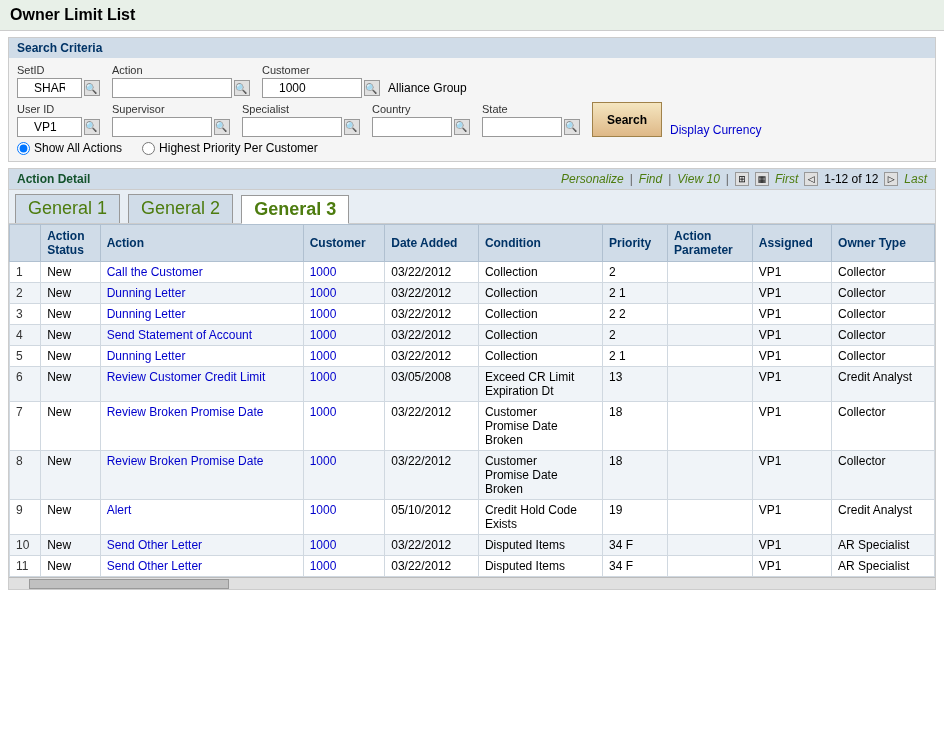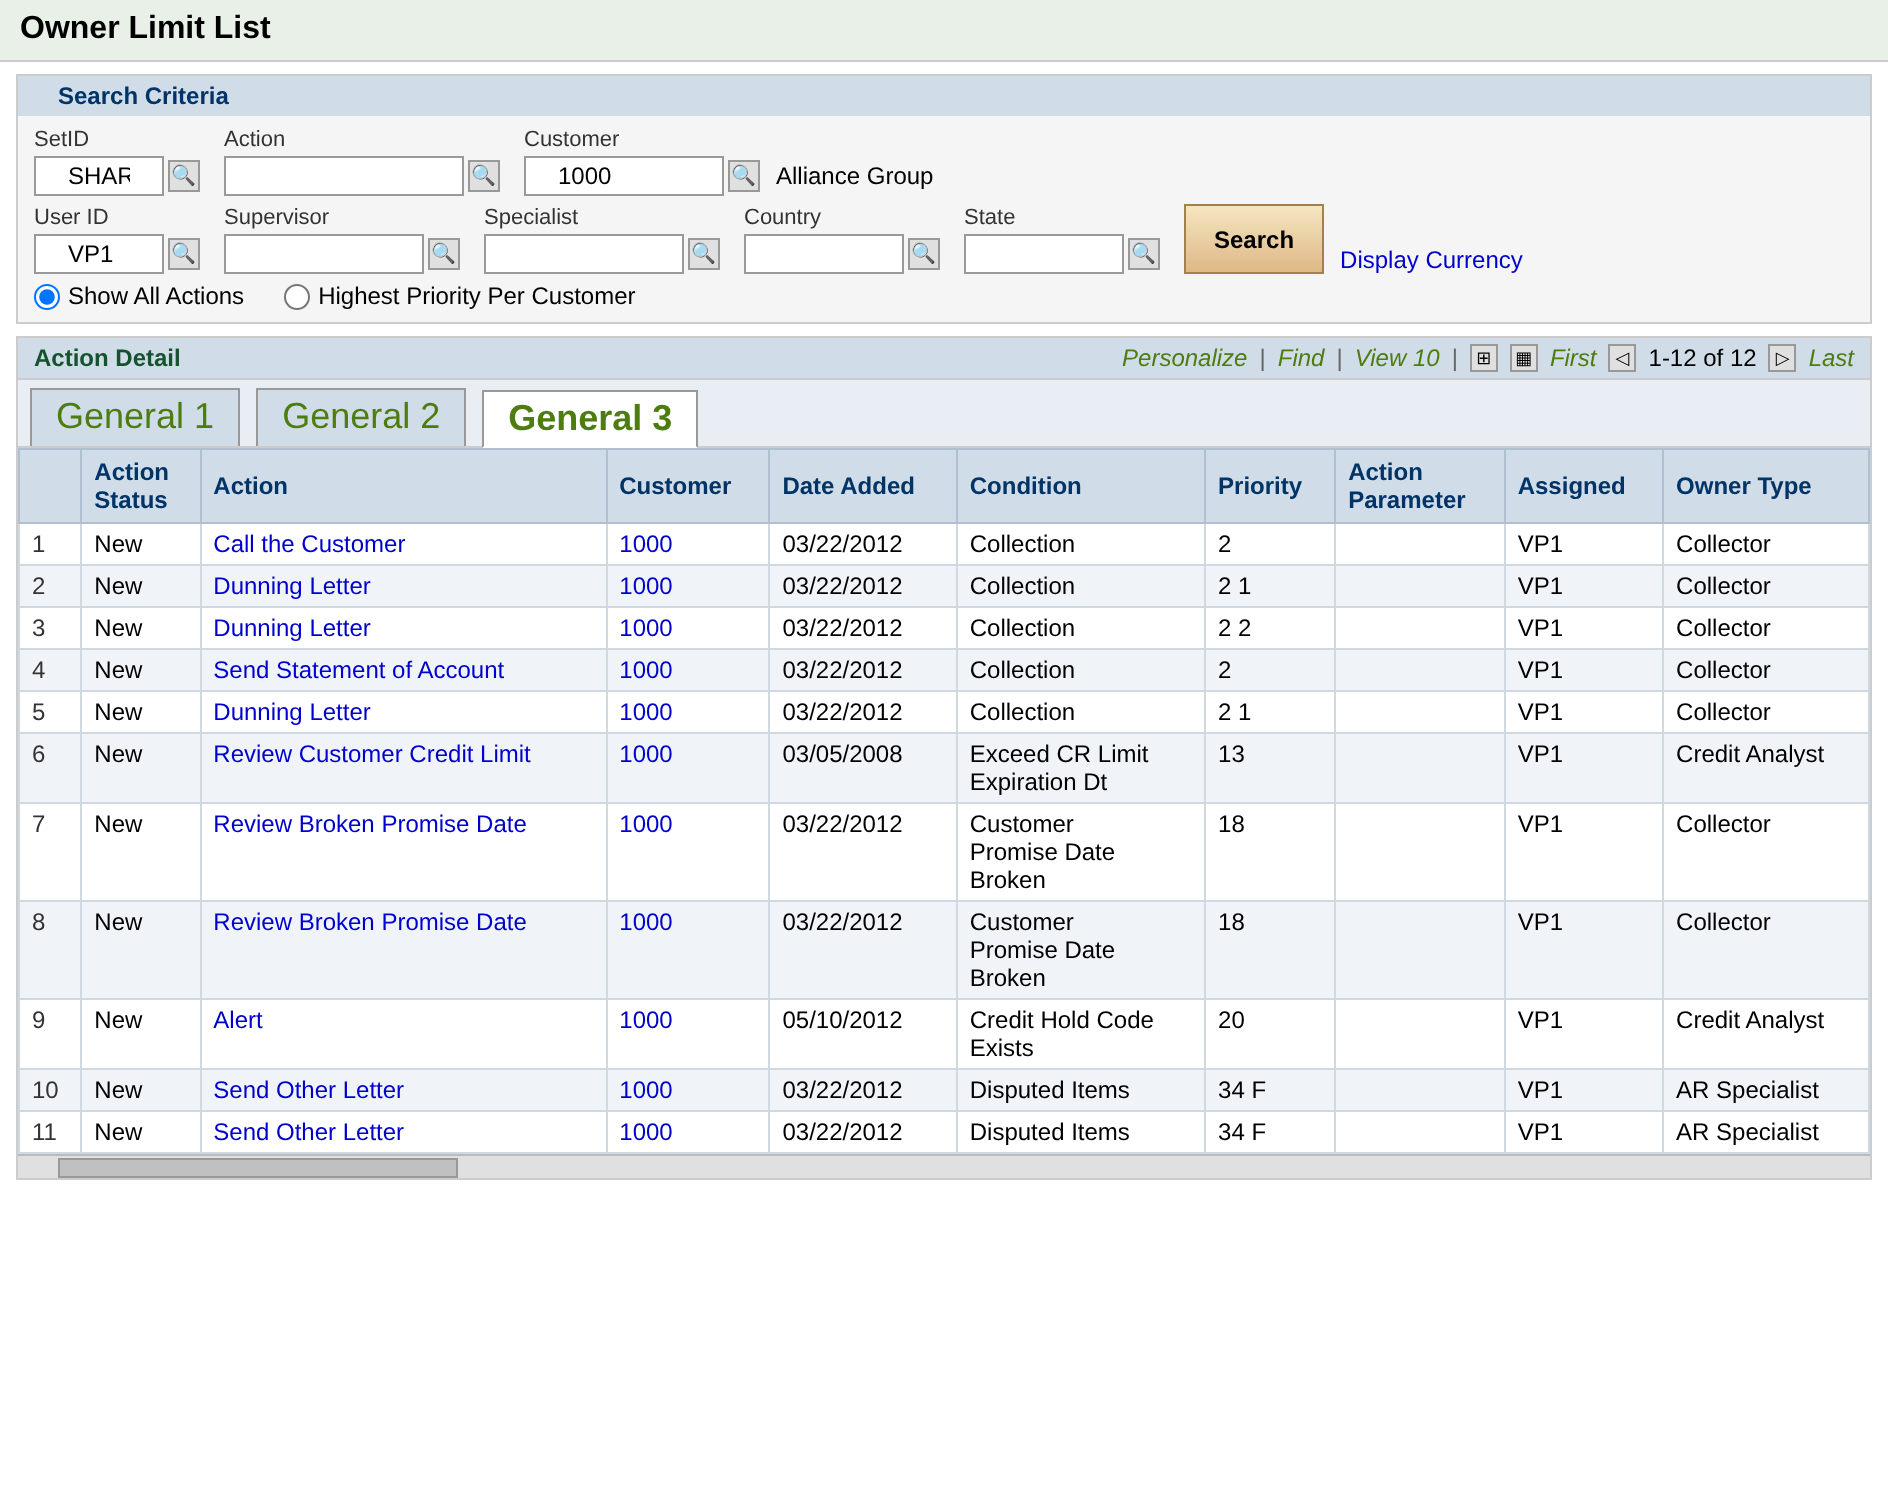--- a/index.html
+++ b/index.html
@@ -14,21 +14,21 @@
     }
 
     .search-criteria-section {
       border: 1px solid #ccc;
       margin: 6px 8px;
       background: #f5f5f5;
     }
 
     .search-criteria-header {
       background: #d0dce8;
-      padding: 3px 20px;
+      padding: 3px 8px;
       font-size: 12px;
       font-weight: bold;
       color: #003366;
     }
 
     .search-form {
       padding: 6px 8px;
     }
 
     .form-row {
@@ -479,21 +479,21 @@
     <td>VP1</td>
     <td>Collector</td>
   </tr>
           <tr>
     <td><span class="row-num">9</span></td>
     <td>New</td>
     <td><a class="action-link">Alert</a></td>
     <td><a class="customer-link">1000</a></td>
     <td>05/10/2012</td>
     <td>Credit Hold Code<br>Exists</td>
-    <td>20</td>
+    <td>19</td>
     <td></td>
     <td>VP1</td>
     <td>Credit Analyst</td>
   </tr>
           <tr>
     <td><span class="row-num">10</span></td>
     <td>New</td>
     <td><a class="action-link">Send Other Letter</a></td>
     <td><a class="customer-link">1000</a></td>
     <td>03/22/2012</td>

